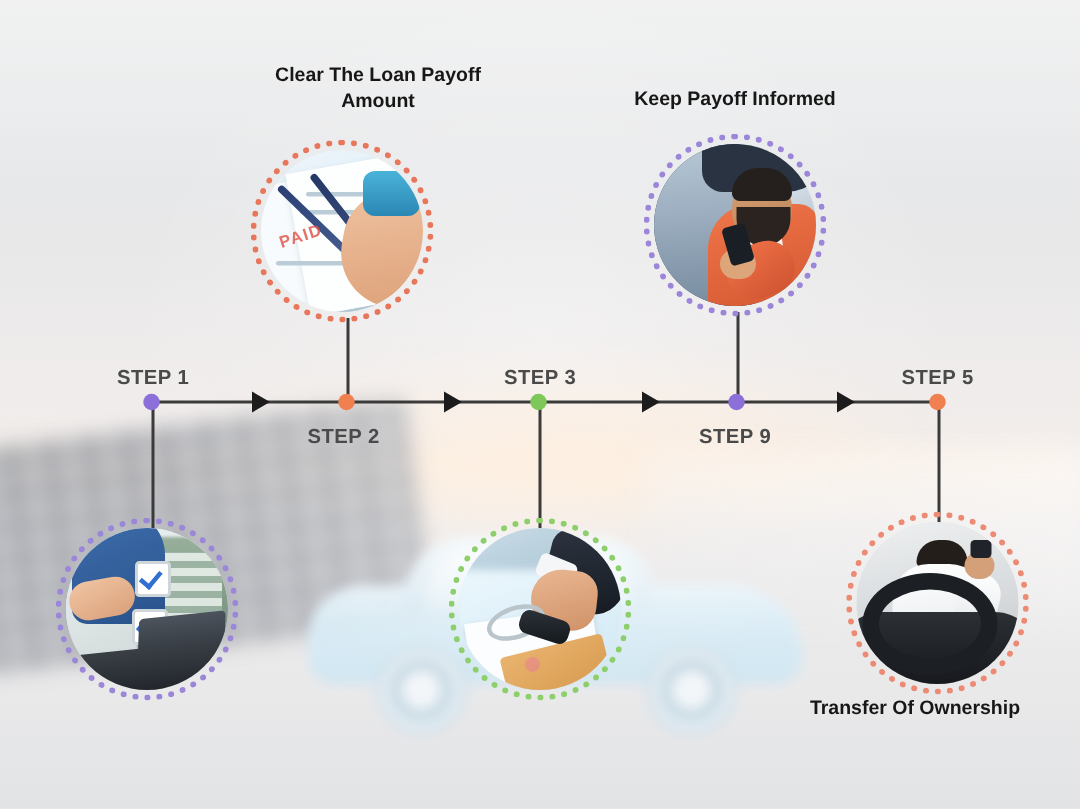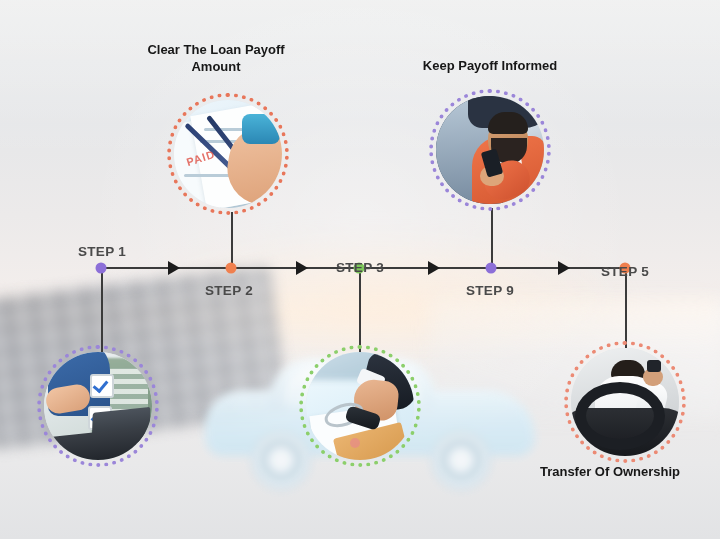--- a/index.html
+++ b/index.html
@@ -206,43 +206,43 @@
   <div class="tl-line tl-v" style="left:625px;top:268px;height:84px;"></div>
 
   <div class="tl-dot" style="left:101px;top:268px;background:#8c6fd8;"></div>
   <div class="tl-dot" style="left:231px;top:268px;background:#f0804f;"></div>
   <div class="tl-dot" style="left:359px;top:268px;background:#7ec85a;"></div>
   <div class="tl-dot" style="left:491px;top:268px;background:#8c6fd8;"></div>
   <div class="tl-dot" style="left:625px;top:268px;background:#f0804f;"></div>
 
   <div class="step-label" style="left:78px;top:244px;">STEP 1</div>
   <div class="step-label" style="left:205px;top:283px;">STEP 2</div>
-  <div class="step-label" style="left:336px;top:260px;">STEP 3</div>
+  <div class="step-label" style="left:336px;top:244px;">STEP 3</div>
   <div class="step-label" style="left:466px;top:283px;">STEP 9</div>
-  <div class="step-label" style="left:601px;top:244px;margin-top:20px;">STEP 5</div>
+  <div class="step-label" style="left:601px;top:244px;">STEP 5</div>
 
   <div class="node" style="left:174px;top:100px;">
     <div class="ring" style="border-color:#e8765a;"></div>
     <div class="circle">
       <div class="ph">
         <div class="p2-bg"></div>
         <div class="p2-doc"></div>
         <div class="p2-doc2"></div>
         <div class="p2-rule" style="left:30px;top:28px;width:52px;"></div>
         <div class="p2-rule" style="left:26px;top:40px;width:58px;"></div>
         <div class="p2-rule" style="left:10px;top:74px;width:62px;"></div>
         <div class="p2-pen"></div>
         <div class="p2-pen2"></div>
         <div class="p2-paid">PAID</div>
         <div class="p2-hand"></div>
         <div class="p2-stamp"></div>
       </div>
     </div>
   </div>
-  <div class="caption" style="left:96px;top:41px;">Clear The Loan Payoff
+  <div class="caption" style="left:132px;top:41px;">Clear The Loan Payoff
 Amount</div>
 
   <div class="node" style="left:436px;top:96px;">
     <div class="ring" style="border-color:#9b86d9;"></div>
     <div class="circle">
       <div class="ph">
         <div class="p4-bg"></div>
         <div class="p4-window"></div>
         <div class="p4-glass"></div>
         <div class="p4-roof"></div>

